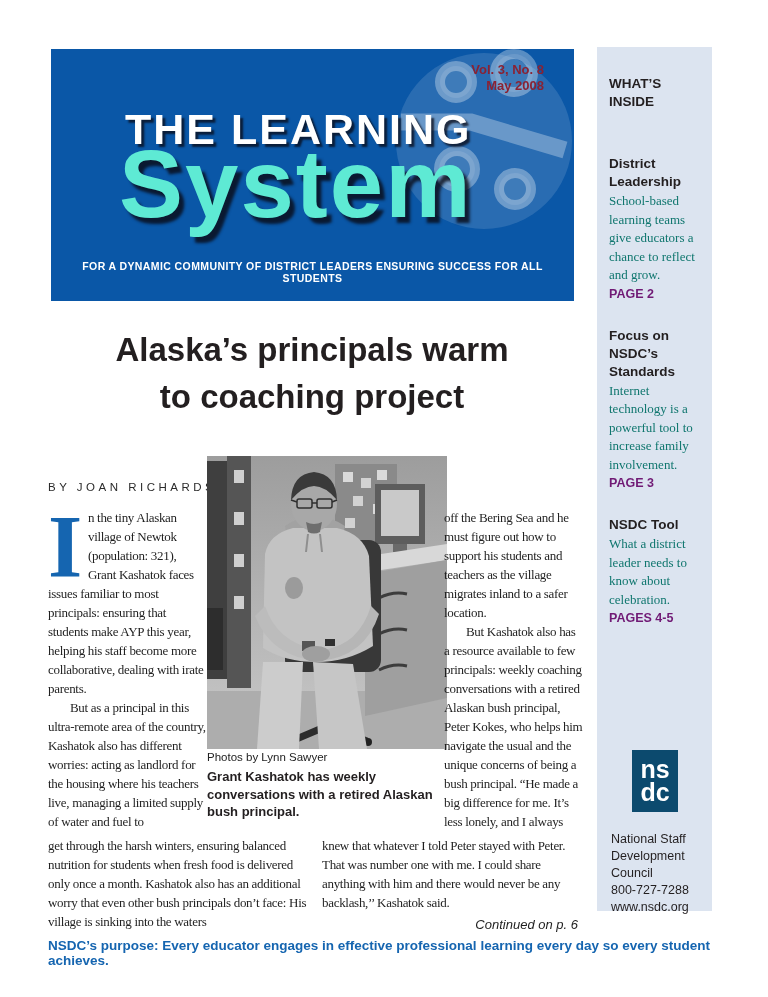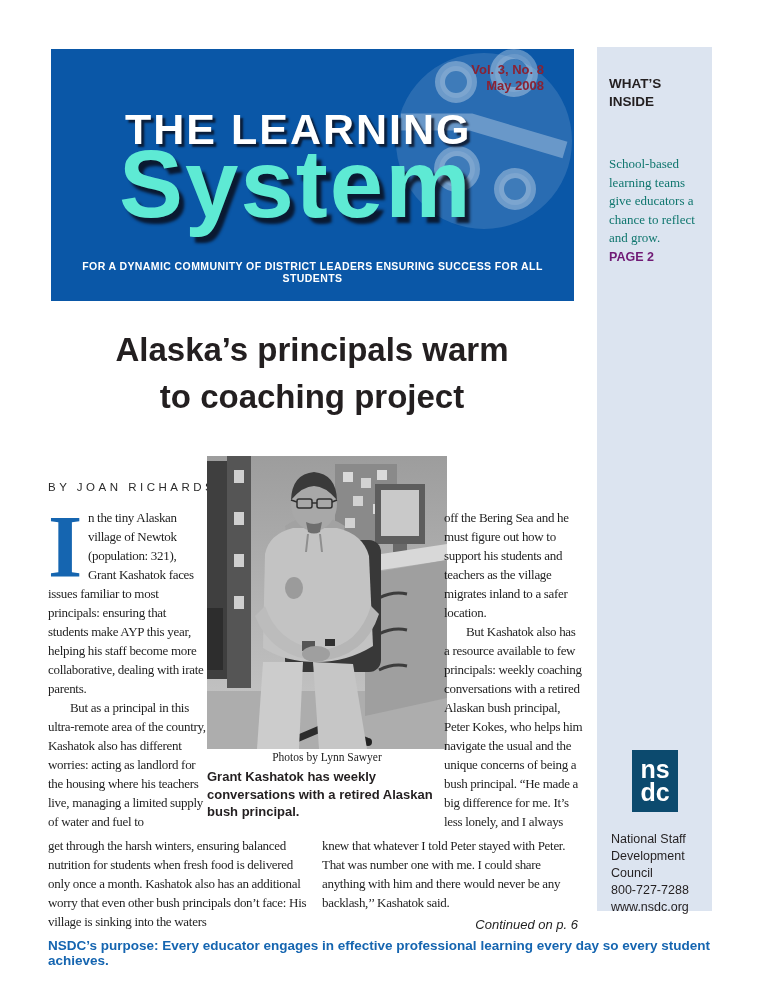--- a/index.html
+++ b/index.html
@@ -45,22 +45,22 @@
   .col1{position:absolute;left:48px;top:508px;width:158px;}
   .col2{position:absolute;left:444px;top:508px;width:140px;}
   .bwide-left{position:absolute;left:48px;top:836px;width:264px;}
   .bwide-right{position:absolute;left:322px;top:836px;width:256px;}
   .indent{text-indent:22px;margin:0;}
   .dropcap{float:left;font-family:"Liberation Serif",serif;font-weight:bold;font-size:88px;
            line-height:72px;color:#1565b0;margin:3px 6px 0 0;}
   .continued{text-align:right;font-family:"Liberation Sans",sans-serif;font-style:italic;
              font-size:13px;margin-top:3px;letter-spacing:0;}
   .photo{position:absolute;left:207px;top:456px;width:240px;height:293px;}
-  .credit{position:absolute;left:207px;top:751px;width:240px;text-align:center;
-          font-family:Liberation Serif, serif;font-size:11.5px;color:#222222;}
+  .credit{position:absolute;left:207px;top:751px;width:240px;text-align:left;
+          font-family:Liberation Sans, sans-serif;font-size:11.5px;color:#222222;}
   .caption{position:absolute;left:207px;top:768px;width:246px;color:#231f20;
            font-family:"Liberation Sans",sans-serif;font-weight:bold;font-size:13px;line-height:17.5px;}
 
   
   .purpose{position:absolute;left:48px;top:938px;width:690px;color:#1565b0;
            font-family:"Liberation Sans",sans-serif;font-weight:bold;font-size:13.5px;}
 </style>
 </head>
 <body>
 
@@ -83,25 +83,36 @@
     </div>
     <div class="title1">THE LEARNING</div>
     <div class="title2">System</div>
     <div class="tagline">FOR A DYNAMIC COMMUNITY OF DISTRICT LEADERS ENSURING SUCCESS FOR ALL STUDENTS</div>
   </div>
 
   <div class="sidebar">
     <div class="sb-head">WHAT’S INSIDE</div>
 
     <div class="sb-item">
+      <div class="sb-title">District Leadership</div>
       <div class="sb-desc">School-based learning teams give educators a chance to reflect and grow.</div>
       <div class="sb-page">PAGE 2</div>
     </div>
 
-
+    <div class="sb-item">
+      <div class="sb-title">Focus on NSDC’s Standards</div>
+      <div class="sb-desc">Internet technology is a powerful tool to increase family involvement.</div>
+      <div class="sb-page">PAGE 3</div>
+    </div>
+
+    <div class="sb-item">
+      <div class="sb-title">NSDC Tool</div>
+      <div class="sb-desc">What a district leader needs to know about celebration.</div>
+      <div class="sb-page">PAGES 4-5</div>
+    </div>
   </div>
 
   <div class="nsdc-logo">
     <div>ns</div>
     <div>dc</div>
   </div>
   <div class="org">
     <div>National Staff</div>
     <div>Development</div>
     <div>Council</div>

